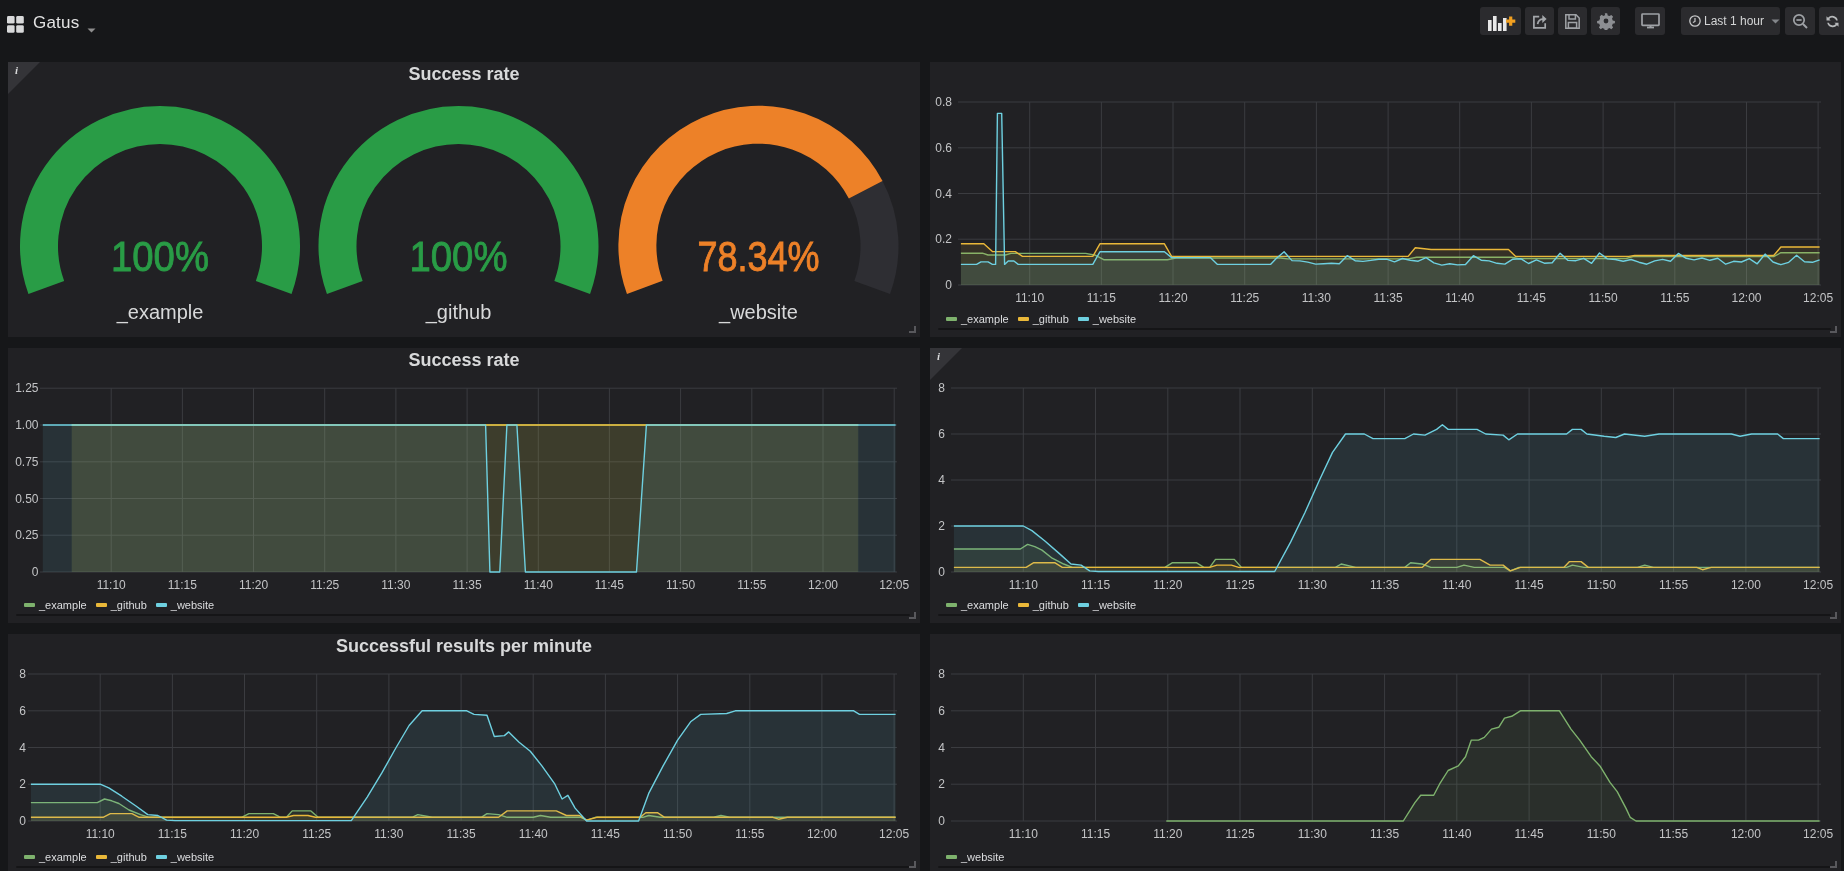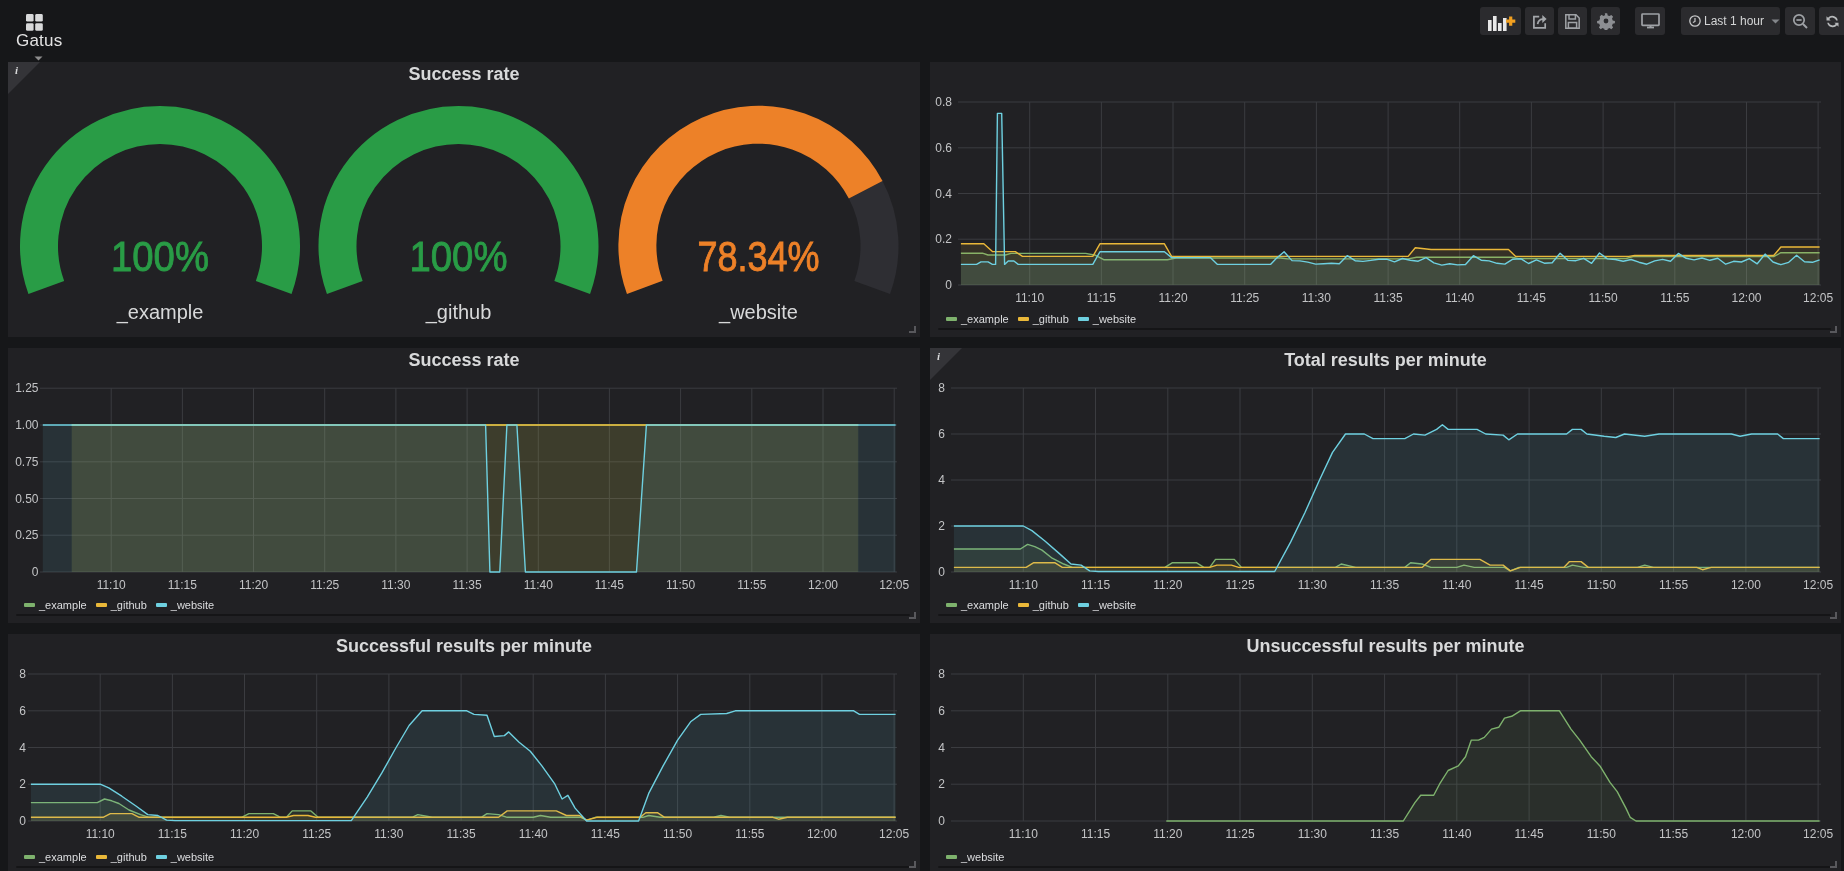--- a/index.html
+++ b/index.html
@@ -1,17 +1,17 @@
 <!DOCTYPE html>
 <html><head><meta charset="utf-8"><style>
 * { margin:0; padding:0; box-sizing:border-box; }
 html,body { width:1844px; height:871px; background:#161719; overflow:hidden;
   font-family:"Liberation Sans", sans-serif; }
 .nav { position:absolute; left:0; top:0; width:100%; height:52px; }
-.nav-left { position:absolute; left:7px; top:13px; display:flex; align-items:center;flex-direction:column; }
+.nav-left { position:absolute; left:7px; top:13px; display:flex; align-items:flex-end; }
 .dash-title { color:#e3e3e3; font-size:17px; margin-left:9px; letter-spacing:0.2px; }
 .nbtn { position:absolute; top:7px; height:28px; background:#2b2b2e; border-radius:3px;
   display:flex; align-items:center; justify-content:center;margin-left:48px; }
 .tbtn { color:#d4d5d6; font-size:12px; justify-content:flex-start; white-space:nowrap; }
 .rbtn { color:#d4d5d6; font-size:14px; }
 .rsep { position:absolute; left:26px; top:0; width:2px; height:28px; background:#1a1a1c; }
 .orange { position:absolute; left:31px; top:6px; color:#eb7b18; font-weight:700; font-size:14.5px; }
 .panel { position:absolute; background:#212124; }
 .ptitle { position:absolute; top:0; left:0; right:0; text-align:center; color:#d8d9da;
   font-size:18px; font-weight:bold; line-height:24px; }
@@ -225,21 +225,20 @@
       <span class="li"><span class="sw" style="background:#7EB26D"></span>_example</span>
       <span class="li"><span class="sw" style="background:#EAB839"></span>_github</span>
       <span class="li"><span class="sw" style="background:#6ED0E0"></span>_website</span>
     </div>
     <div style="position:absolute;left:8px;right:10px;top:266px;height:2px;background:rgba(0,0,0,0.35);border-radius:2px"></div>
     <div class="rsz"></div>
   </div>
 <div class="panel" style="left:930px;top:348px;width:911px;height:275px">
     <div class="info-corner"></div>
     <span class="info-i">i</span>
-    <div class="ptitle">Total results per minute</div>
     <svg class="chart" width="911" height="275" viewBox="930 348 911 275" font-family="'Liberation Sans', sans-serif">
       <line x1="951" y1="572.0" x2="1821" y2="572.0" stroke="#3b3c40" stroke-width="1"></line>
       <text x="945" y="576.0" fill="#c3c4c6" font-size="12" text-anchor="end">0</text>
       <line x1="951" y1="526.0" x2="1821" y2="526.0" stroke="#3b3c40" stroke-width="1"></line>
       <text x="945" y="530.0" fill="#c3c4c6" font-size="12" text-anchor="end">2</text>
       <line x1="951" y1="480.0" x2="1821" y2="480.0" stroke="#3b3c40" stroke-width="1"></line>
       <text x="945" y="484.0" fill="#c3c4c6" font-size="12" text-anchor="end">4</text>
       <line x1="951" y1="434.0" x2="1821" y2="434.0" stroke="#3b3c40" stroke-width="1"></line>
       <text x="945" y="438.0" fill="#c3c4c6" font-size="12" text-anchor="end">6</text>
       <line x1="951" y1="388.0" x2="1821" y2="388.0" stroke="#3b3c40" stroke-width="1"></line>
@@ -329,21 +328,20 @@
     </svg>
     <div class="legend" style="left:16px;top:217px">
       <span class="li"><span class="sw" style="background:#7EB26D"></span>_example</span>
       <span class="li"><span class="sw" style="background:#EAB839"></span>_github</span>
       <span class="li"><span class="sw" style="background:#6ED0E0"></span>_website</span>
     </div>
     <div style="position:absolute;left:8px;right:10px;top:232px;height:2px;background:rgba(0,0,0,0.35);border-radius:2px"></div>
     <div class="rsz"></div>
   </div>
 <div class="panel" style="left:930px;top:634px;width:911px;height:238px">
-    <div class="ptitle">Unsuccessful results per minute</div>
     <svg class="chart" width="911" height="238" viewBox="930 634 911 238" font-family="'Liberation Sans', sans-serif">
       <line x1="951" y1="821.0" x2="1821" y2="821.0" stroke="#3b3c40" stroke-width="1"></line>
       <text x="945" y="825.0" fill="#c3c4c6" font-size="12" text-anchor="end">0</text>
       <line x1="951" y1="784.2" x2="1821" y2="784.2" stroke="#3b3c40" stroke-width="1"></line>
       <text x="945" y="788.2" fill="#c3c4c6" font-size="12" text-anchor="end">2</text>
       <line x1="951" y1="747.5" x2="1821" y2="747.5" stroke="#3b3c40" stroke-width="1"></line>
       <text x="945" y="751.5" fill="#c3c4c6" font-size="12" text-anchor="end">4</text>
       <line x1="951" y1="710.8" x2="1821" y2="710.8" stroke="#3b3c40" stroke-width="1"></line>
       <text x="945" y="714.8" fill="#c3c4c6" font-size="12" text-anchor="end">6</text>
       <line x1="951" y1="674.0" x2="1821" y2="674.0" stroke="#3b3c40" stroke-width="1"></line>

